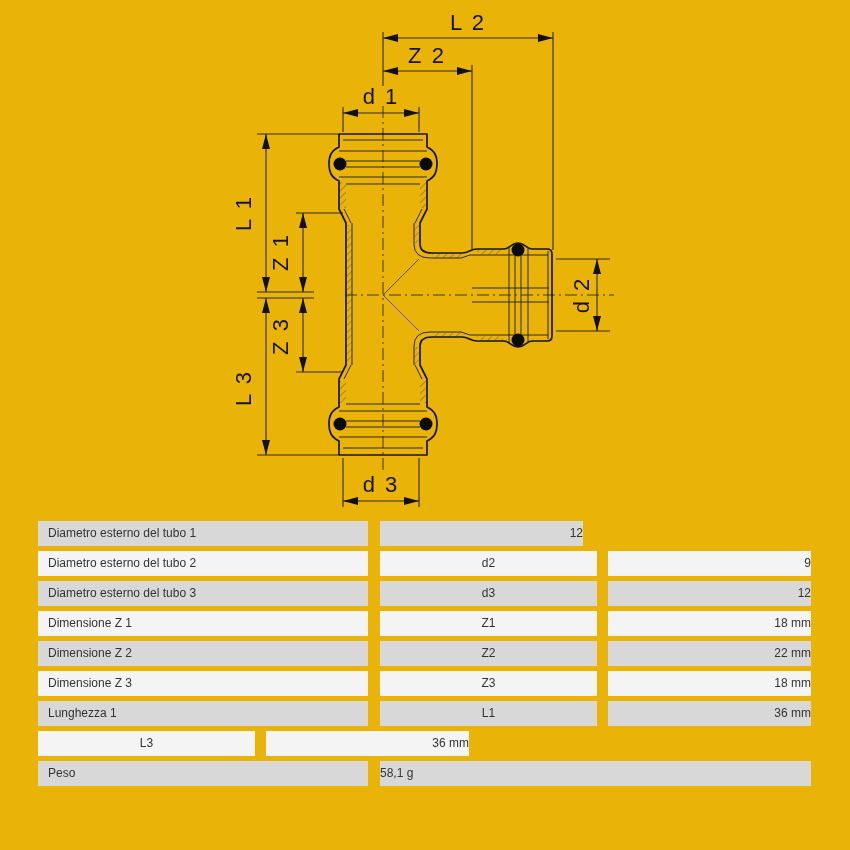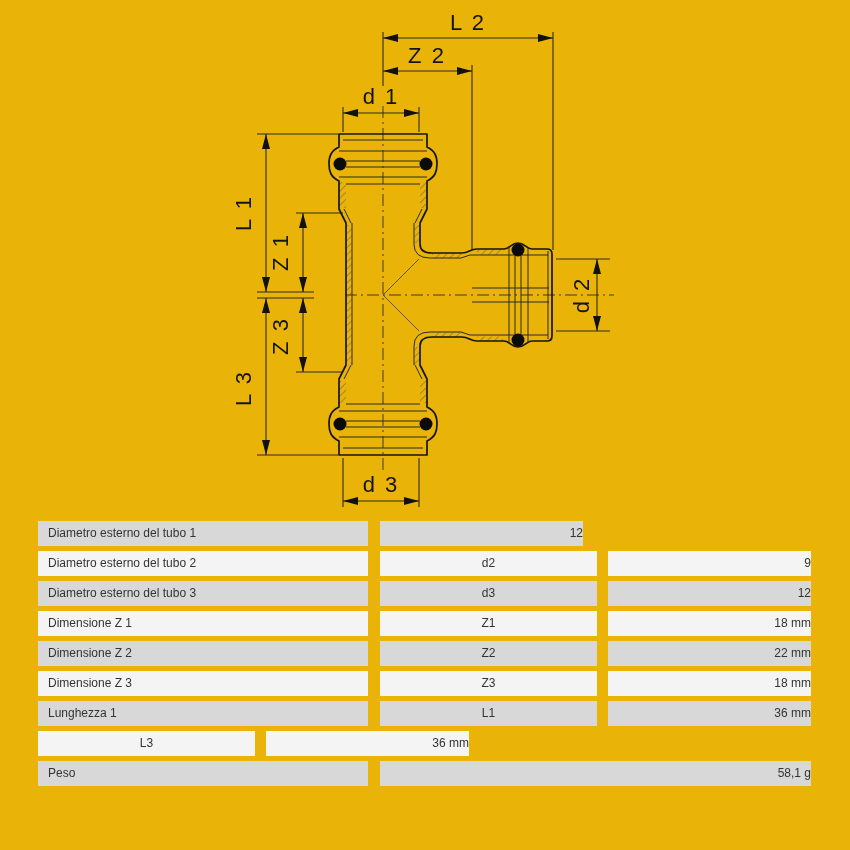--- a/index.html
+++ b/index.html
@@ -13,21 +13,21 @@
   svg .vmark{fill:none;stroke:#4a4a4a;stroke-width:0.9;}
   svg .arr{fill:#111;stroke:none;}
   svg .dot{fill:#0b0b0b;stroke:none;}
   svg text{fill:#141414;font-family:"Liberation Sans",sans-serif;font-size:22px;letter-spacing:2px;}
   .spec-table{position:absolute;left:38px;top:521px;width:773px;}
   .t-row{display:flex;height:25px;margin-bottom:5px;font-size:12px;line-height:25px;color:#333;}
   .t-row .c1{width:330px;padding-left:10px;box-sizing:border-box;margin-right:12px;
              white-space:nowrap;overflow:hidden;}
   .t-row .c2{width:217px;text-align:center;margin-right:11px;}
   .t-row .c3{width:203px;text-align:right;}
-  .t-row .cmerged{width:431px;text-align:right;}
+  .t-row .cmerged{width:431px;text-align:left;}
   .t-row:nth-child(odd)  .c1,.t-row:nth-child(odd)  .c2,.t-row:nth-child(odd)  .c3,.t-row:nth-child(odd)  .cmerged{background:#d8d8d8;}
   .t-row:nth-child(even) .c1,.t-row:nth-child(even) .c2,.t-row:nth-child(even) .c3,.t-row:nth-child(even) .cmerged{background:#f4f4f4;}
 </style>
 </head>
 <body>
 
 <div class="stage">
 
   <svg class="drawing" width="850" height="515" viewBox="0 0 850 515">
     <defs>

